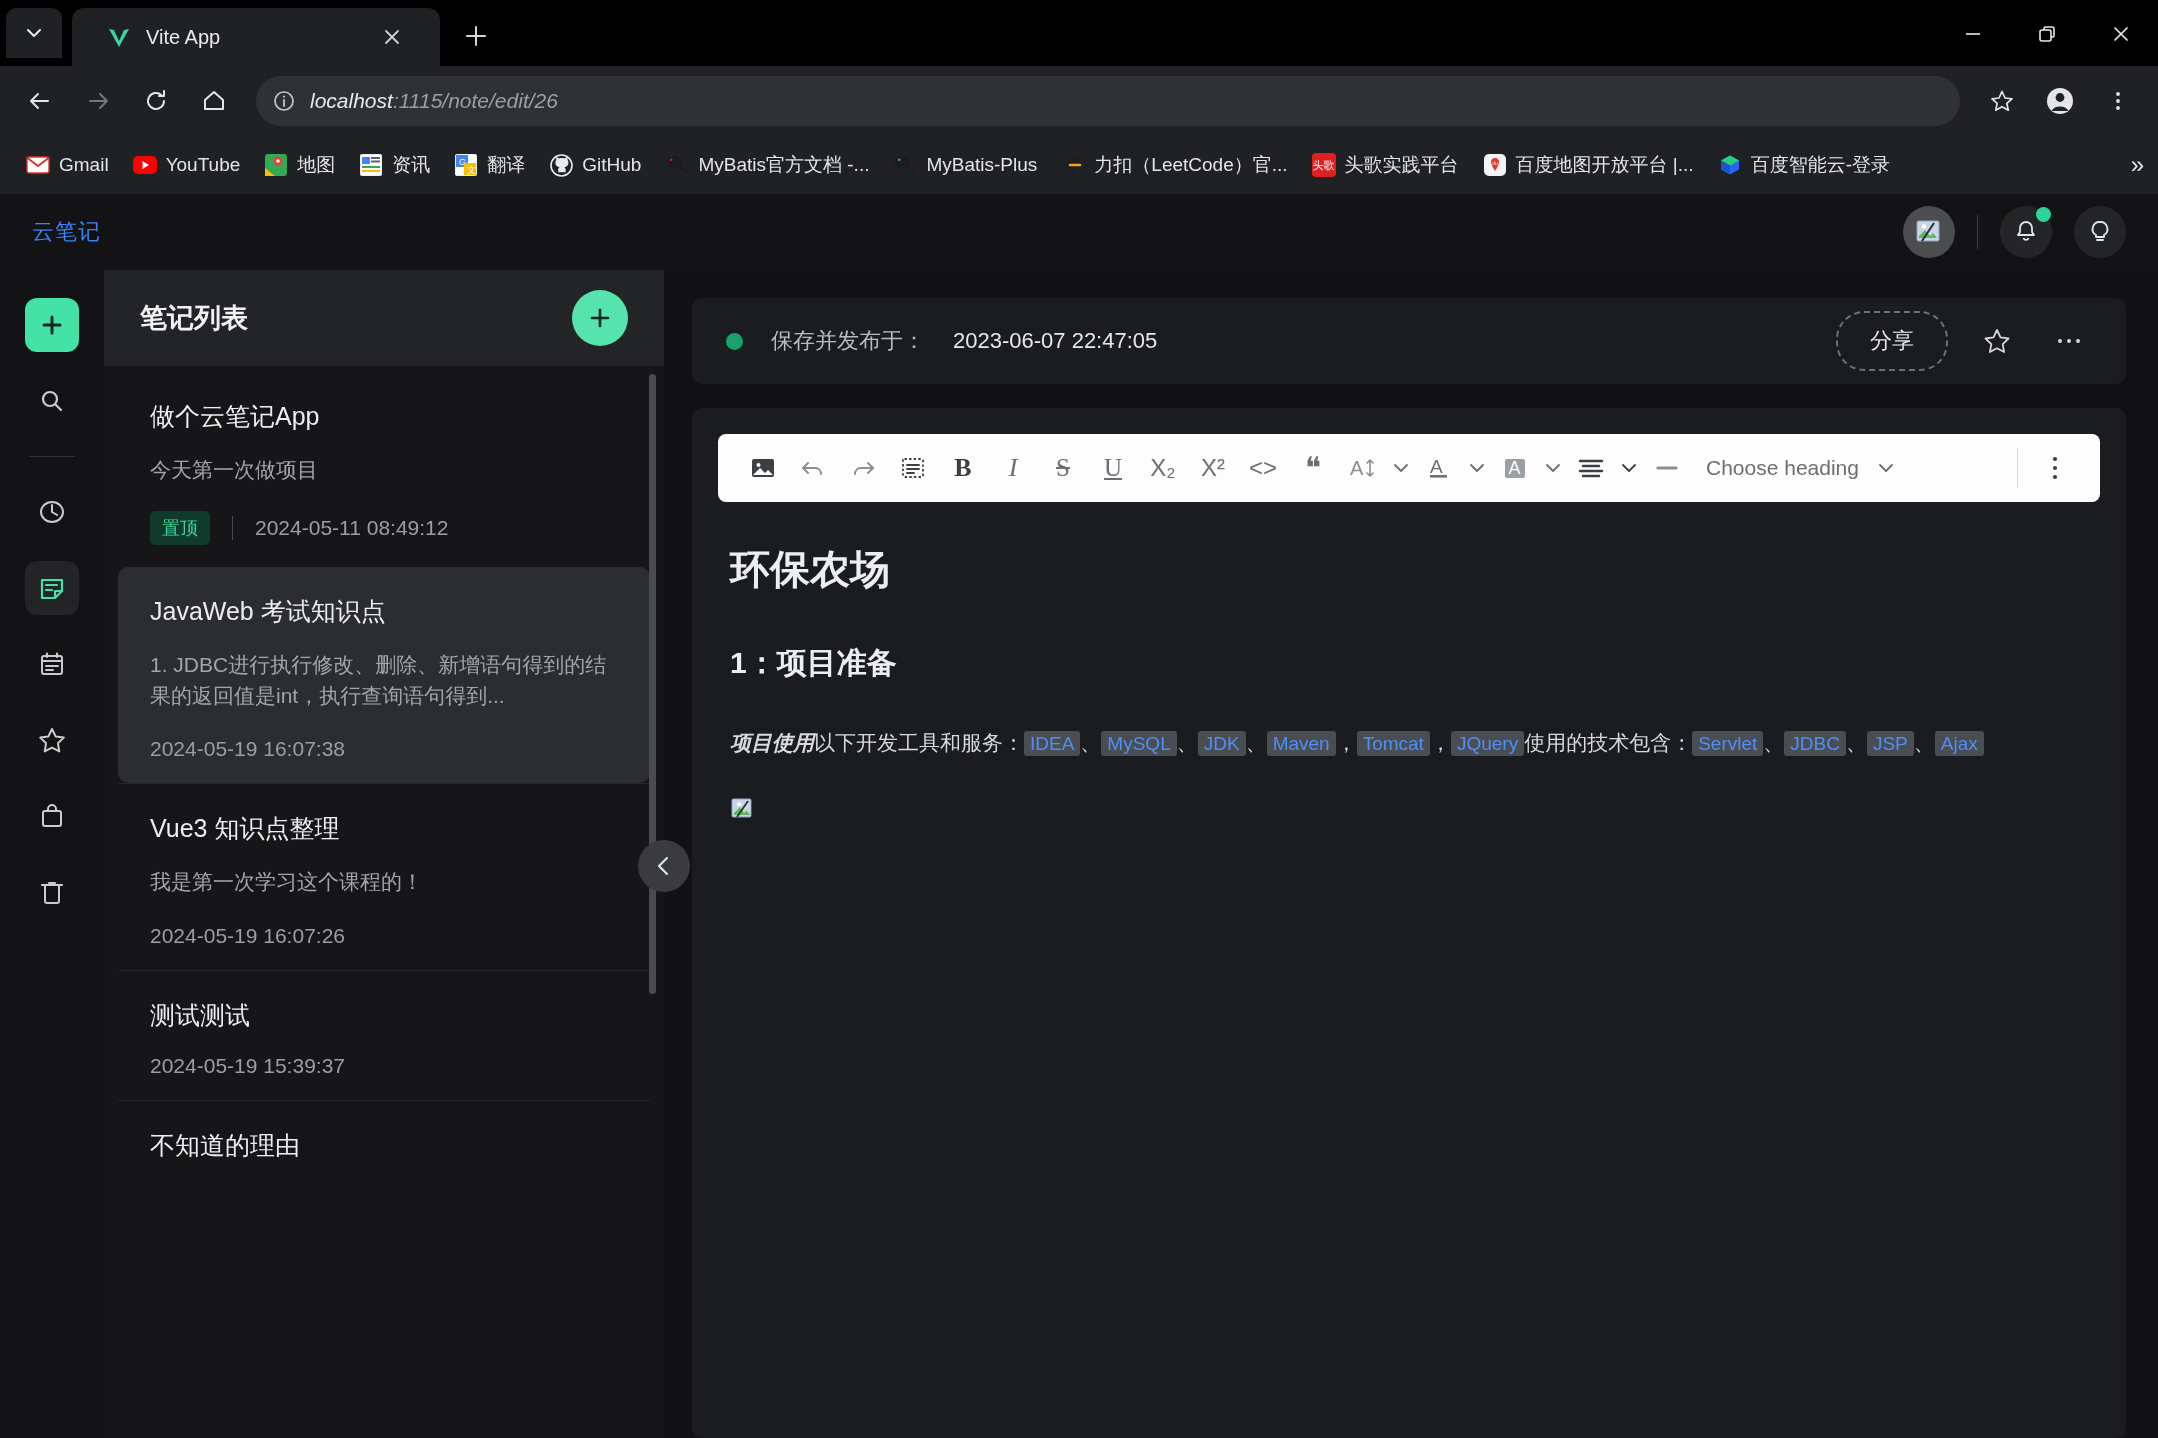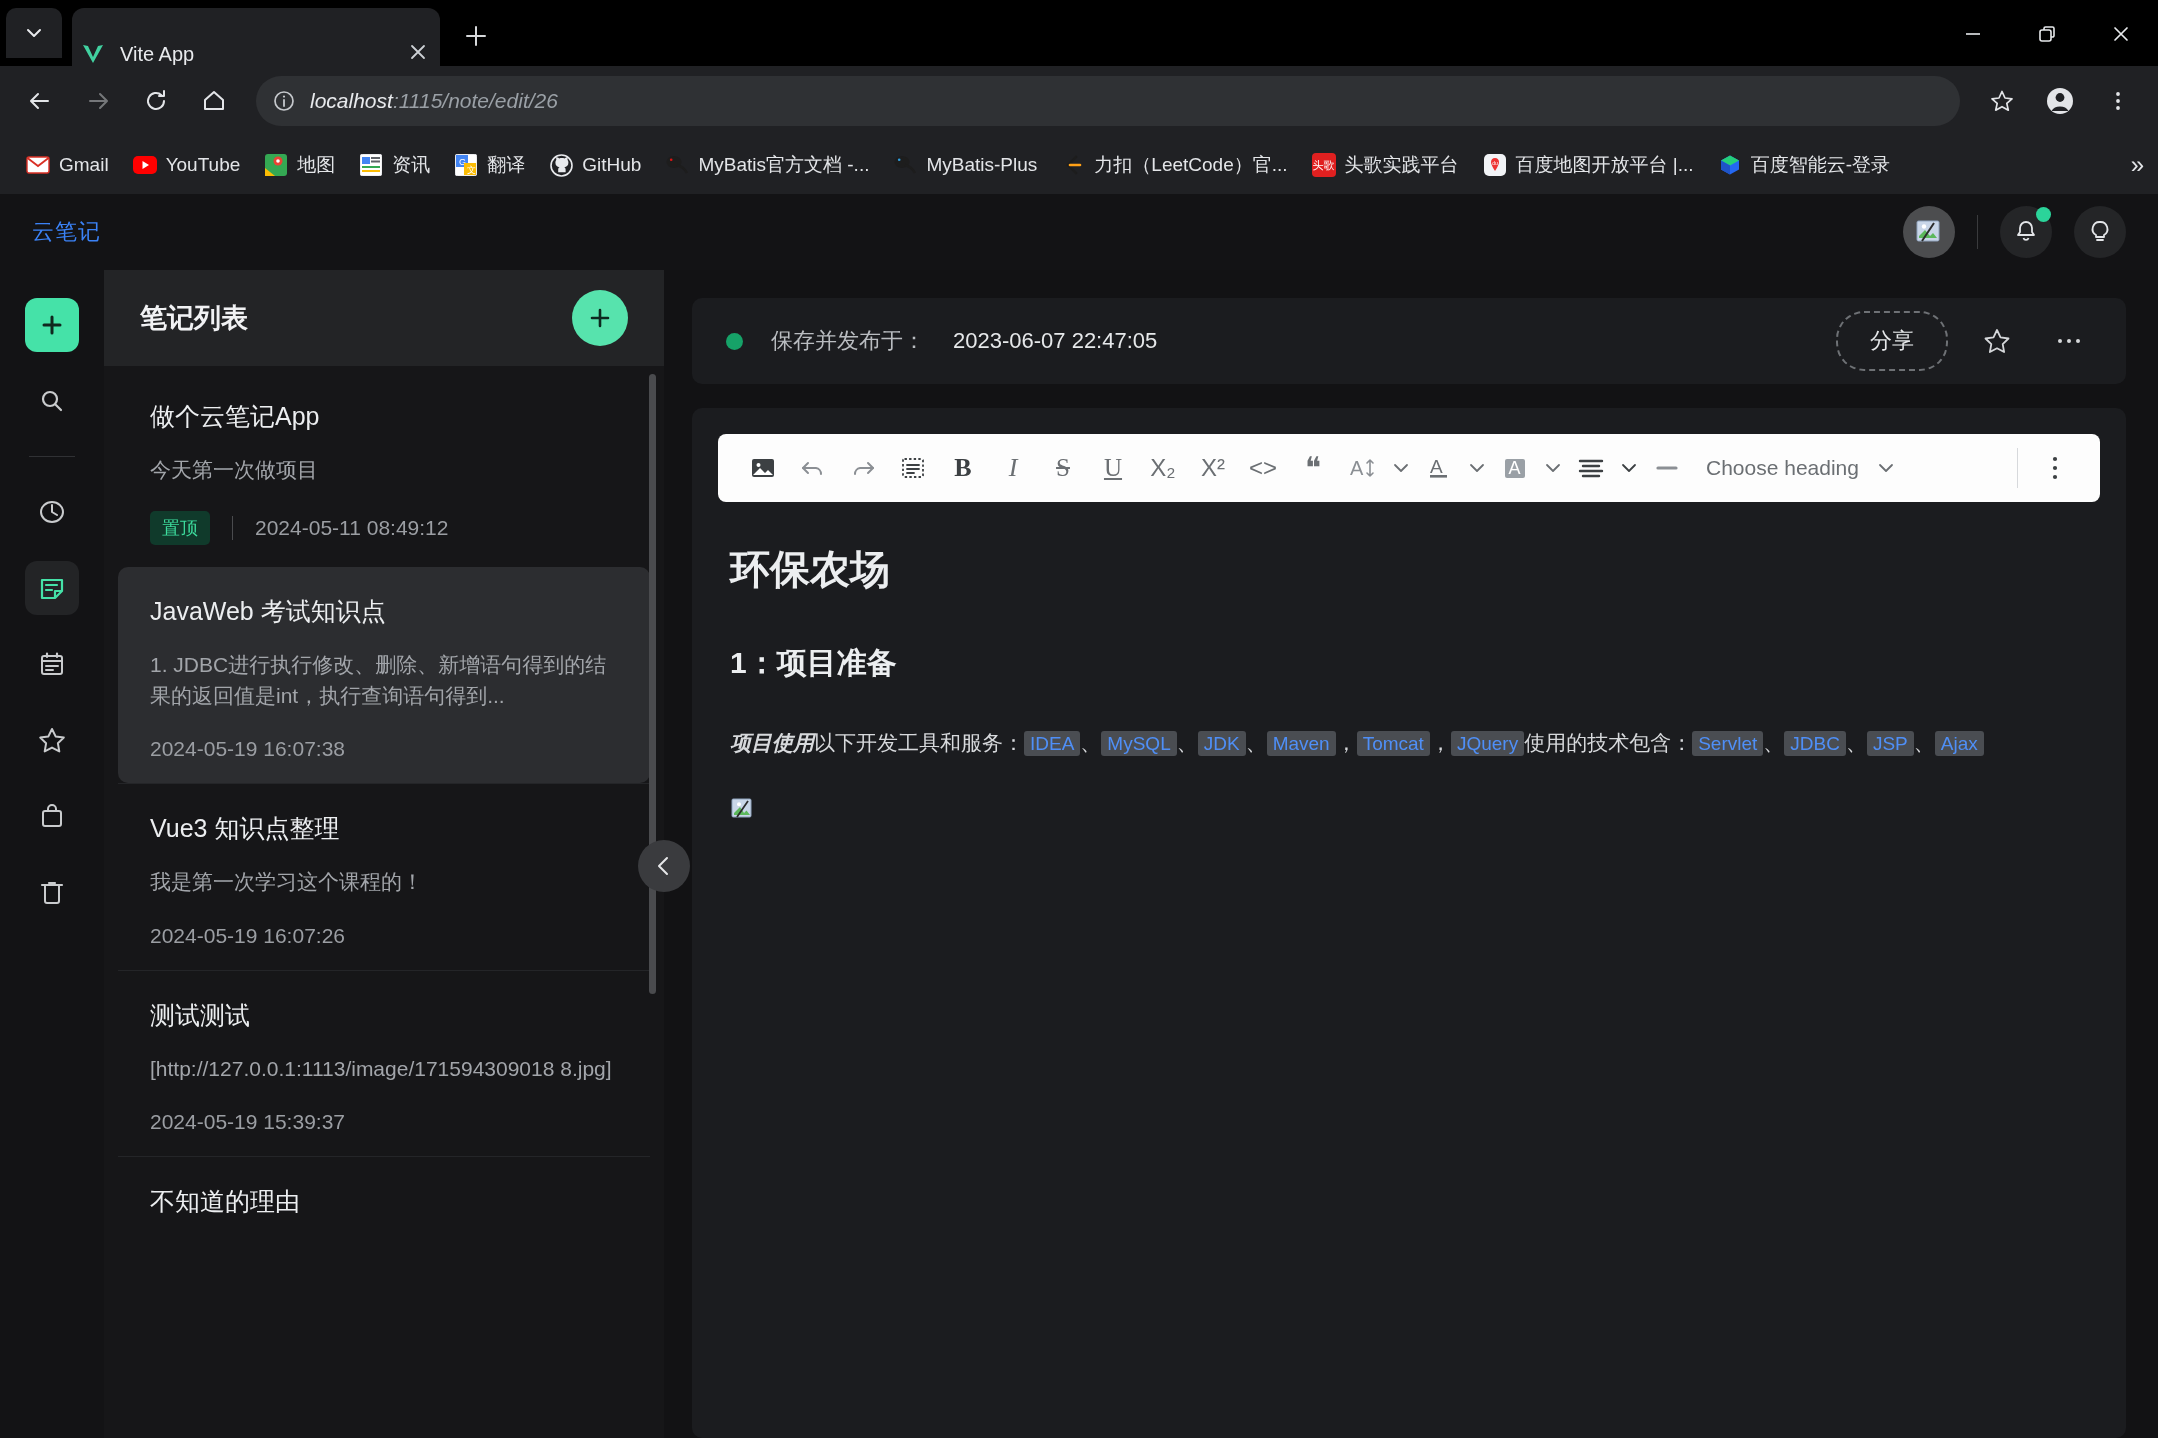--- a/index.html
+++ b/index.html
@@ -19,21 +19,21 @@
   }
   .tab-list-btn {
     width: 56px; height: 50px; margin-left: 6px; margin-bottom: 0;
     background: #202124; border-radius: 10px 10px 0 0;
     display:flex; align-items:center; justify-content:center; color:#e8eaed;
     align-self: flex-start; margin-top: 8px;
   }
   .tab {
     margin-left: 10px; height: 58px; width: 368px;
     background: #202124; border-radius: 12px 12px 0 0;
-    display: flex; align-items: flex-end; padding: 0 8px; gap: 14px;
+    display: flex; align-items: center; padding: 0 34px; gap: 14px;
     position: relative;
   }
   .tab .favicon { width: 26px; height: 26px; flex:0 0 26px; display:flex; align-items:center; justify-content:center;}
   .tab .tab-title {
     color: #e8eaed; font-size: 20px; white-space: nowrap; overflow: hidden;
     text-overflow: ellipsis; flex: 1;
   }
   .tab .tab-close { color:#cdd1d5; width:28px; height:28px; display:flex; align-items:center; justify-content:center; font-size:22px; }
   .newtab {
     width: 44px; height: 44px; margin-left: 14px; margin-bottom: 8px;
@@ -496,21 +496,20 @@
           <div class="note-item">
             <div class="note-title">Vue3 知识点整理</div>
             <div class="note-snippet">我是第一次学习这个课程的！</div>
             <div class="note-meta">
               <span class="note-date">2024-05-19 16:07:26</span>
             </div>
           </div>
 
           <div class="note-item">
             <div class="note-title">测试测试</div>
-            <div class="note-snippet">[http://127.0.0.1:1113/image/171594309018 8.jpg]</div>
             <div class="note-meta">
               <span class="note-date">2024-05-19 15:39:37</span>
             </div>
           </div>
 
           <div class="note-item">
             <div class="note-title">不知道的理由</div>
           </div>
 
         </div>

